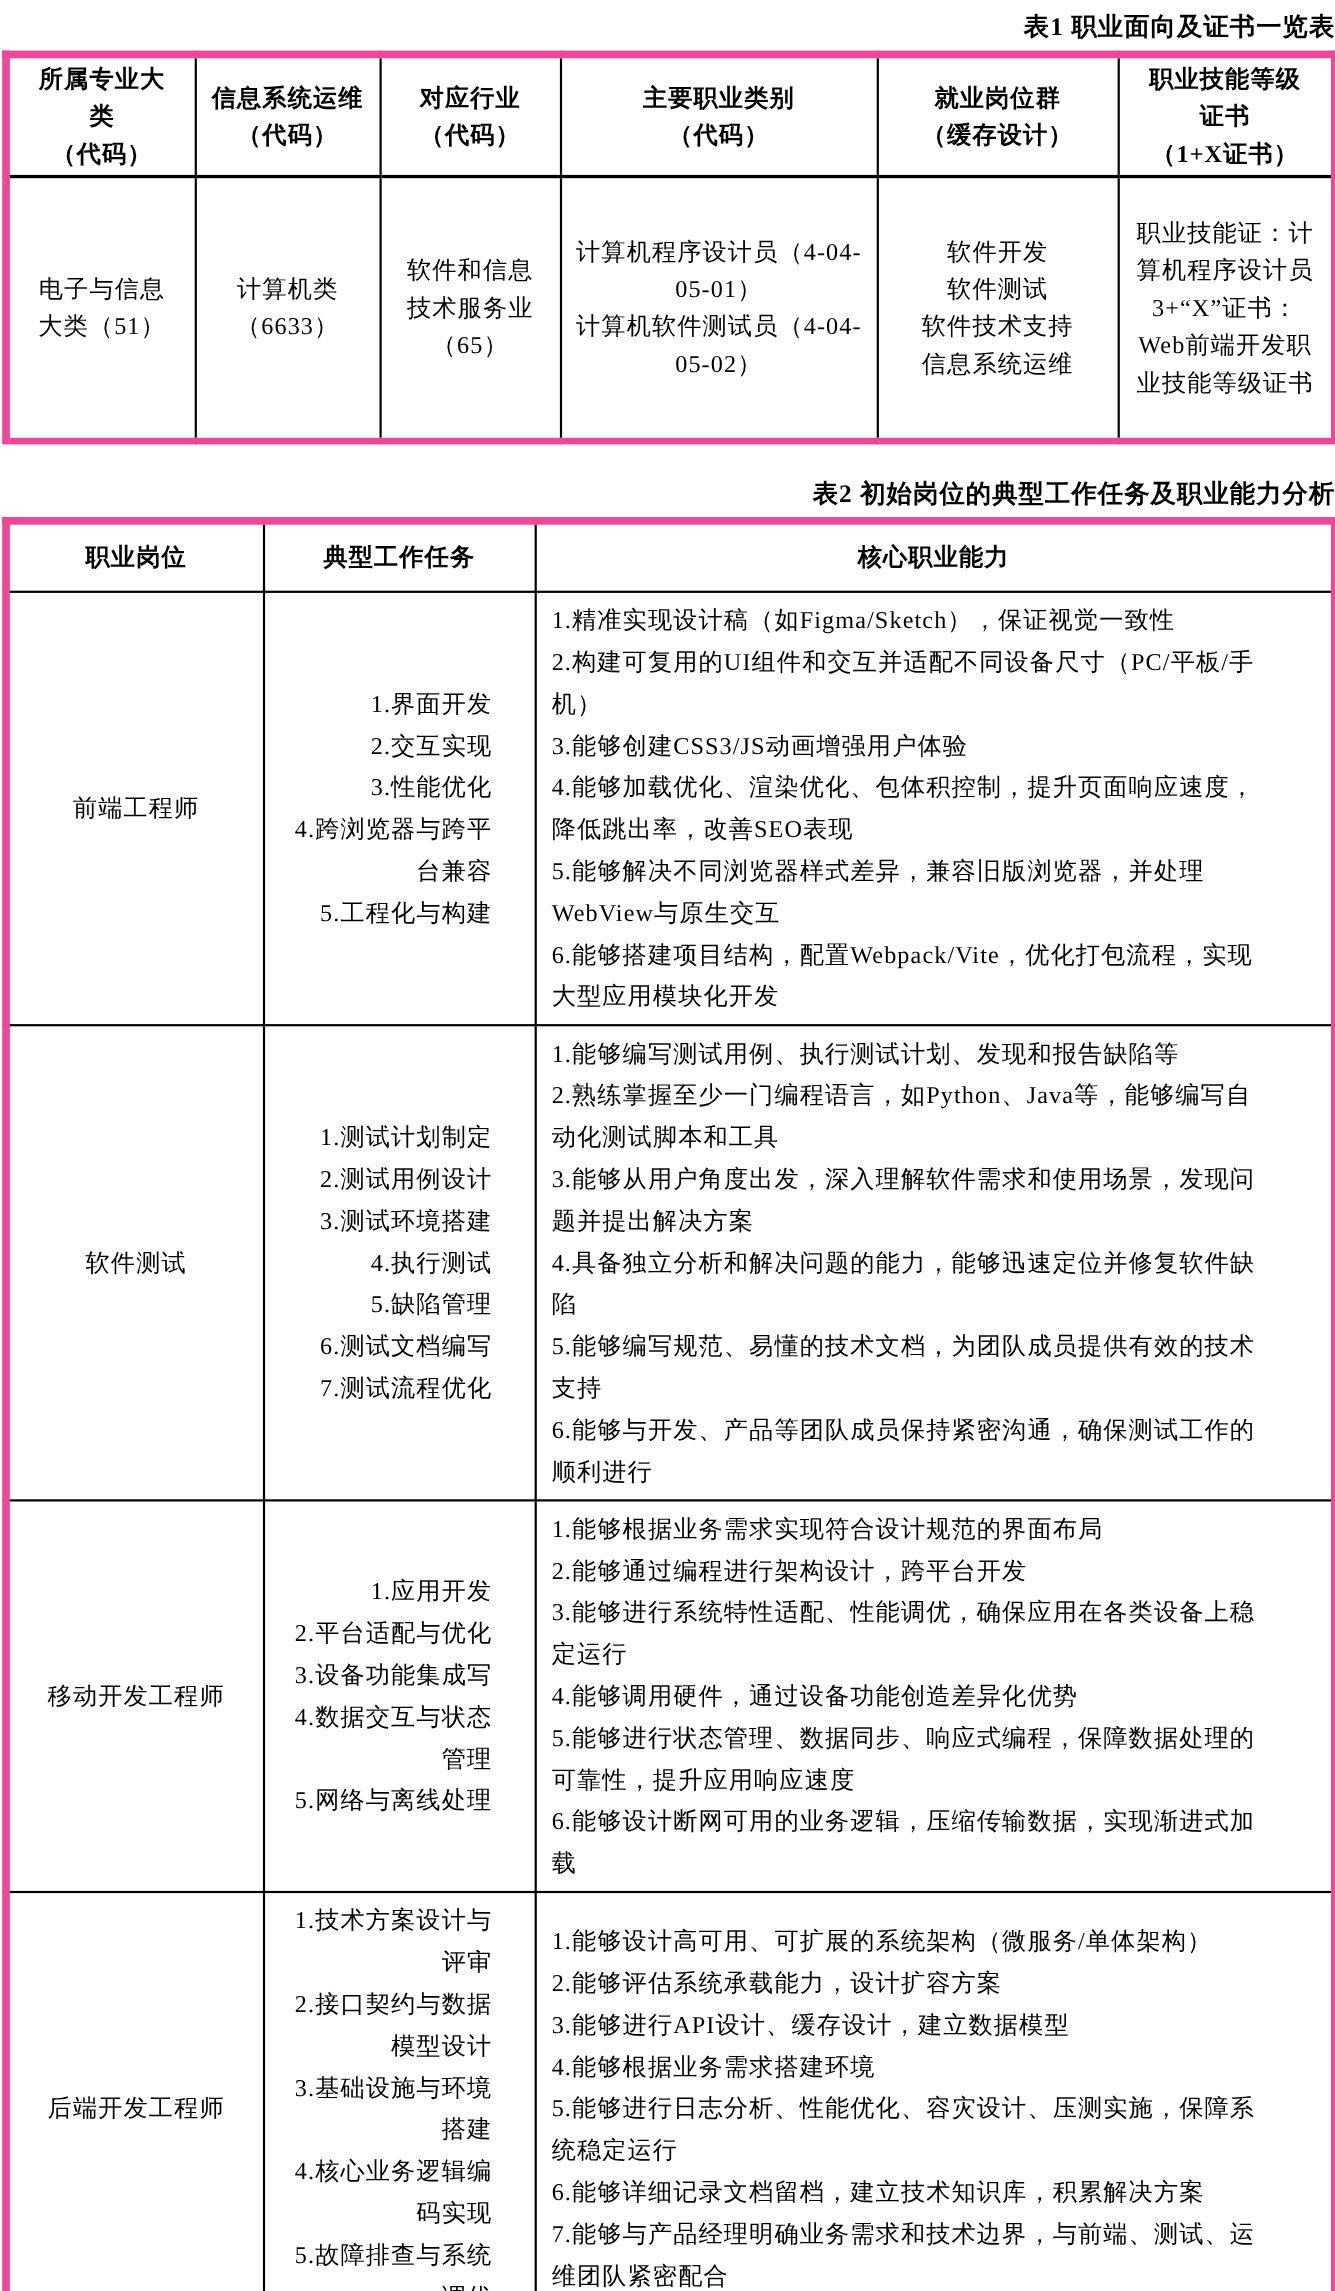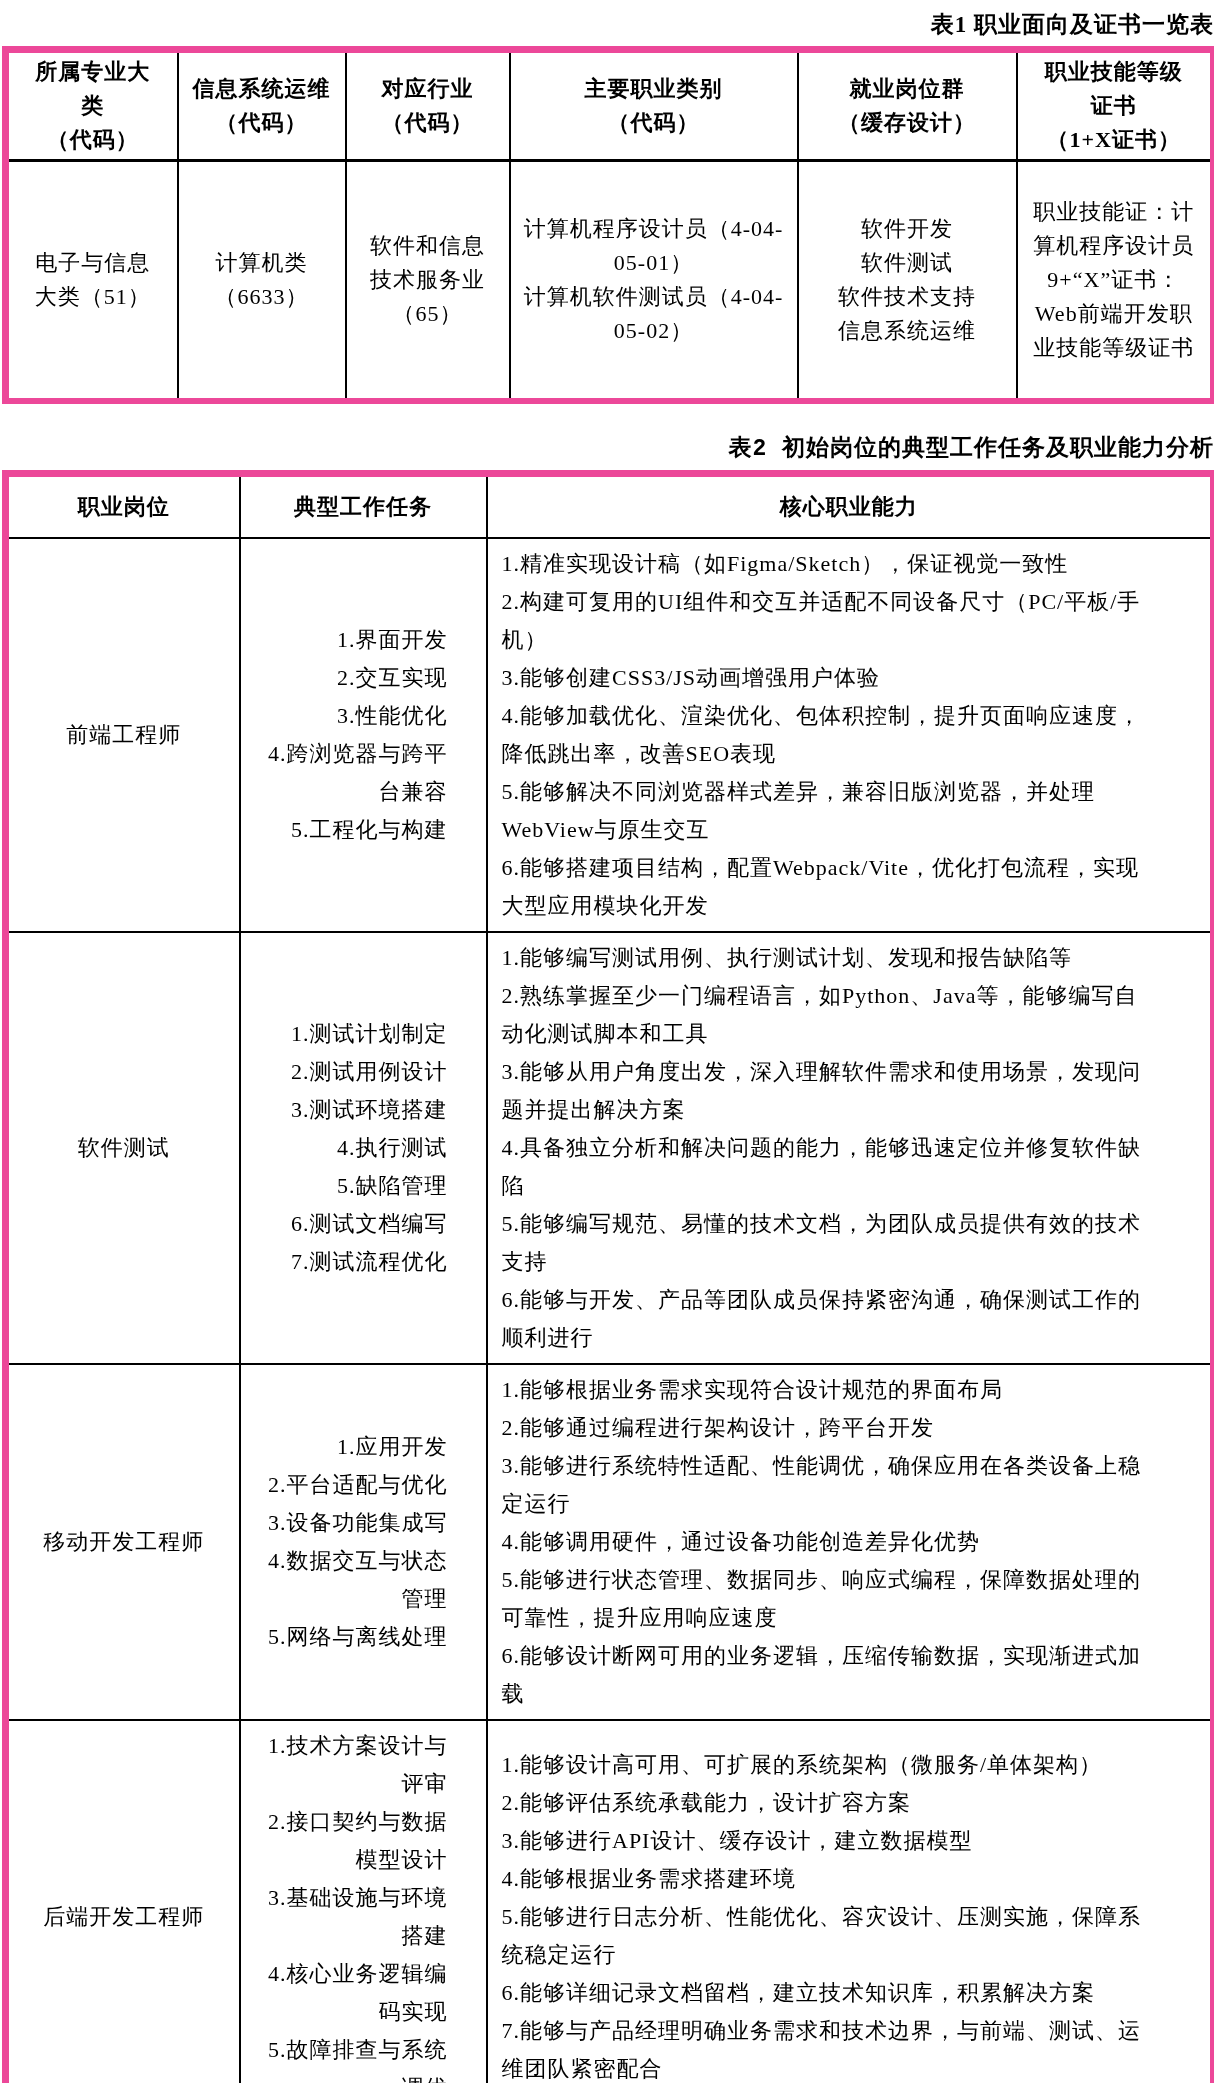--- a/index.html
+++ b/index.html
@@ -5,21 +5,21 @@
   html,body { margin:0; padding:0; background:#ffffff; color:#000000; }
   body {
     width:1214px; height:2083px; overflow:hidden;
     font-family:"Liberation Serif","DejaVu Serif",serif;
   }
   .doc { padding-top:10px; }
   .tbl-title {
     text-align:right; font-weight:bold; font-size:23px;
     letter-spacing:1px; line-height:30px; margin:0 0 6px 0;
   }
-  .tbl-title.second { margin-top:30px;font-family:Liberation Mono, monospace; }
+  .tbl-title.second { margin-top:30px; }
   table {
     border-collapse:collapse; table-layout:fixed;
     width:1208px; margin-left:2px;
     border:7px solid #ec4899;
   }
   th, td {
     border:2px solid #000;
     vertical-align:middle;
     white-space:pre-line;
     font-size:22px; letter-spacing:1px;
@@ -92,21 +92,21 @@
         <td>软件和信息
 技术服务业
 （65）</td>
         <td>计算机程序设计员（4-04-05-01）
 计算机软件测试员（4-04-05-02）</td>
         <td>软件开发
 软件测试
 软件技术支持
 信息系统运维</td>
         <td class="cert-cell">职业技能证：计算机程序设计员
-9+“X”证书：Web前端开发职业技能等级证书</td>
+3+“X”证书：Web前端开发职业技能等级证书</td>
       </tr>
     </tbody>
   </table>
 
   <p class="tbl-title second">表2 初始岗位的典型工作任务及职业能力分析</p>
 
   <table id="table2">
     <colgroup>
       <col style="width:234px">
         <col style="width:247px">

